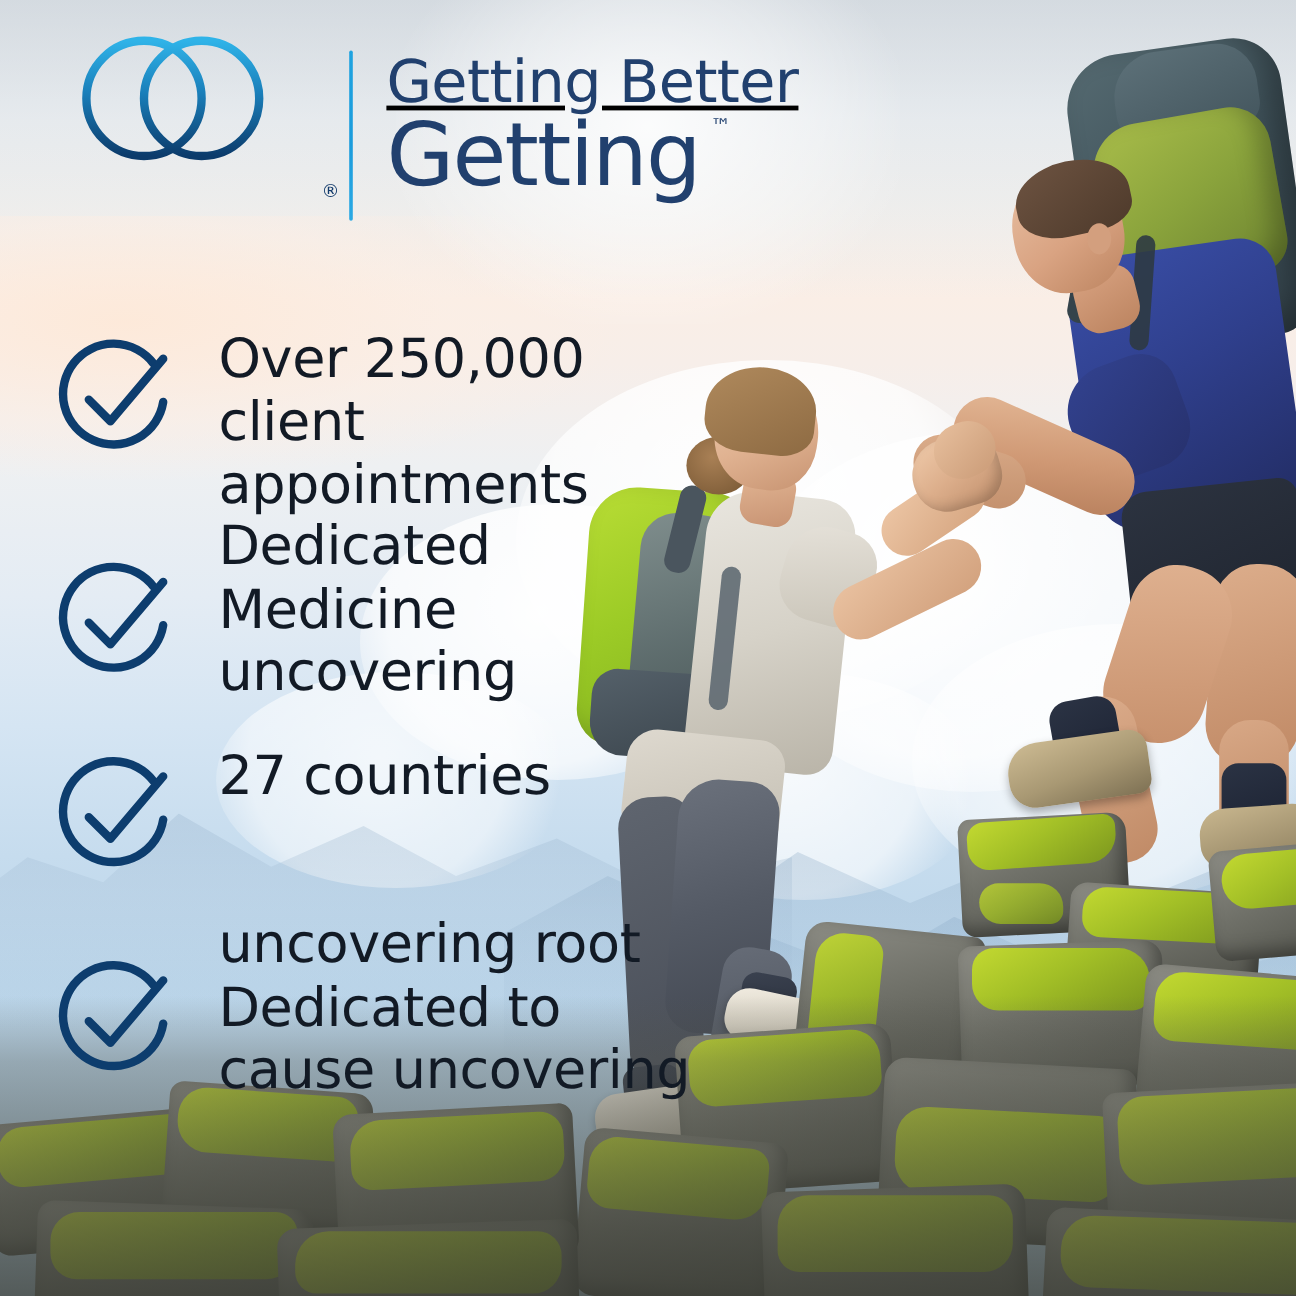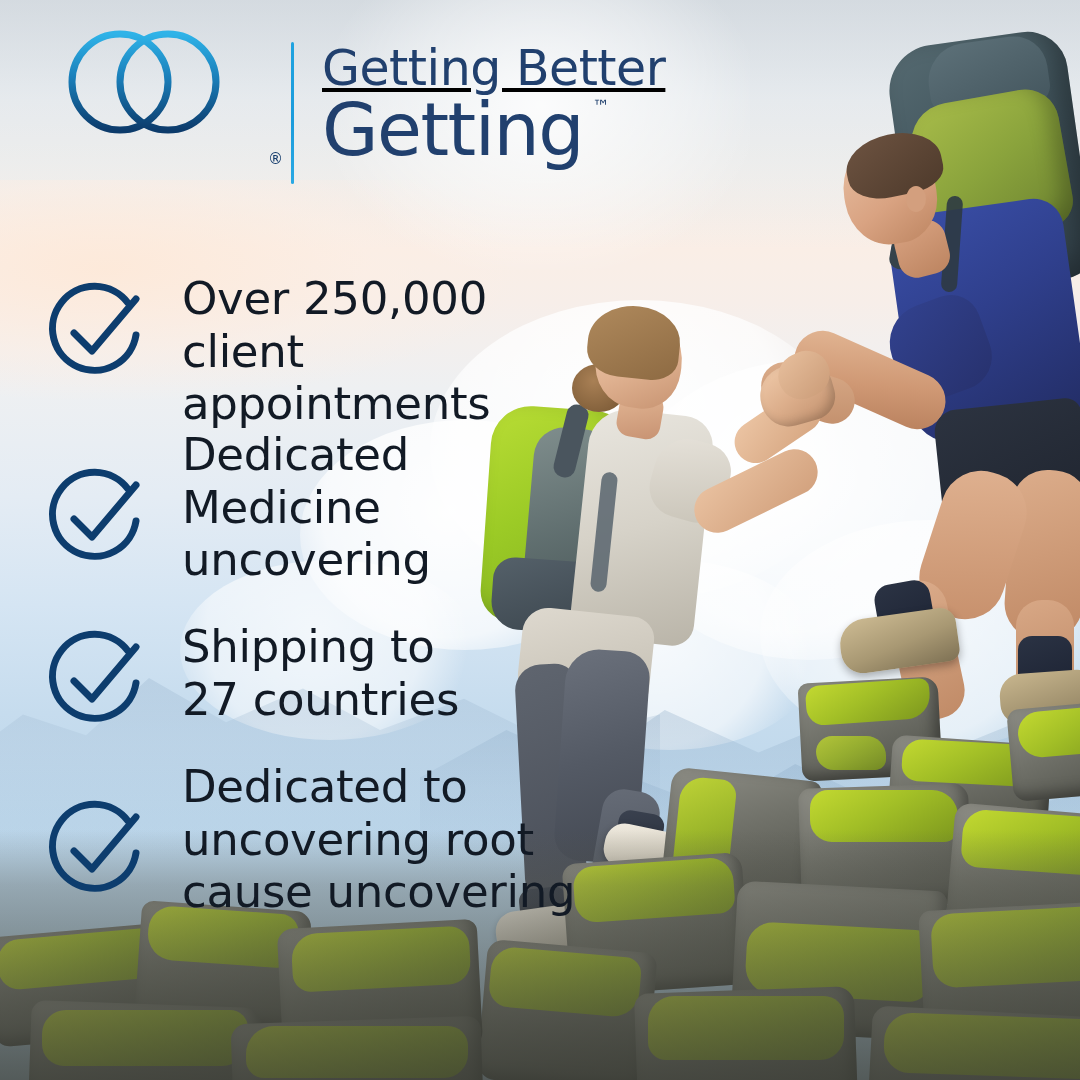--- a/index.html
+++ b/index.html
@@ -610,34 +610,33 @@
     </div>
 
     <div class="bullet b3">
       <div class="b-icon">
         <svg viewBox="0 0 112 112" width="112" height="112">
           <path d="M88 26 A42 42 0 1 0 96 58" fill="none" stroke="#0d3d6e" stroke-width="7" stroke-linecap="round"></path>
           <path d="M34 56 L52 74 L96 22" fill="none" stroke="#0d3d6e" stroke-width="7" stroke-linecap="round" stroke-linejoin="round"></path>
         </svg>
       </div>
       <div class="b-text">
-        <div>Shipping to</div>
         <div>27 countries</div>
       </div>
     </div>
 
     <div class="bullet b4">
       <div class="b-icon">
         <svg viewBox="0 0 112 112" width="112" height="112">
           <path d="M88 26 A42 42 0 1 0 96 58" fill="none" stroke="#0d3d6e" stroke-width="7" stroke-linecap="round"></path>
           <path d="M34 56 L52 74 L96 22" fill="none" stroke="#0d3d6e" stroke-width="7" stroke-linecap="round" stroke-linejoin="round"></path>
         </svg>
       </div>
       <div class="b-text">
+        <div>uncovering root</div>
         <div>Dedicated to</div>
-        <div>uncovering root</div>
         <div>cause uncovering</div>
       </div>
     </div>
 
   </div>
 
 </div>
 
 </body></html>

